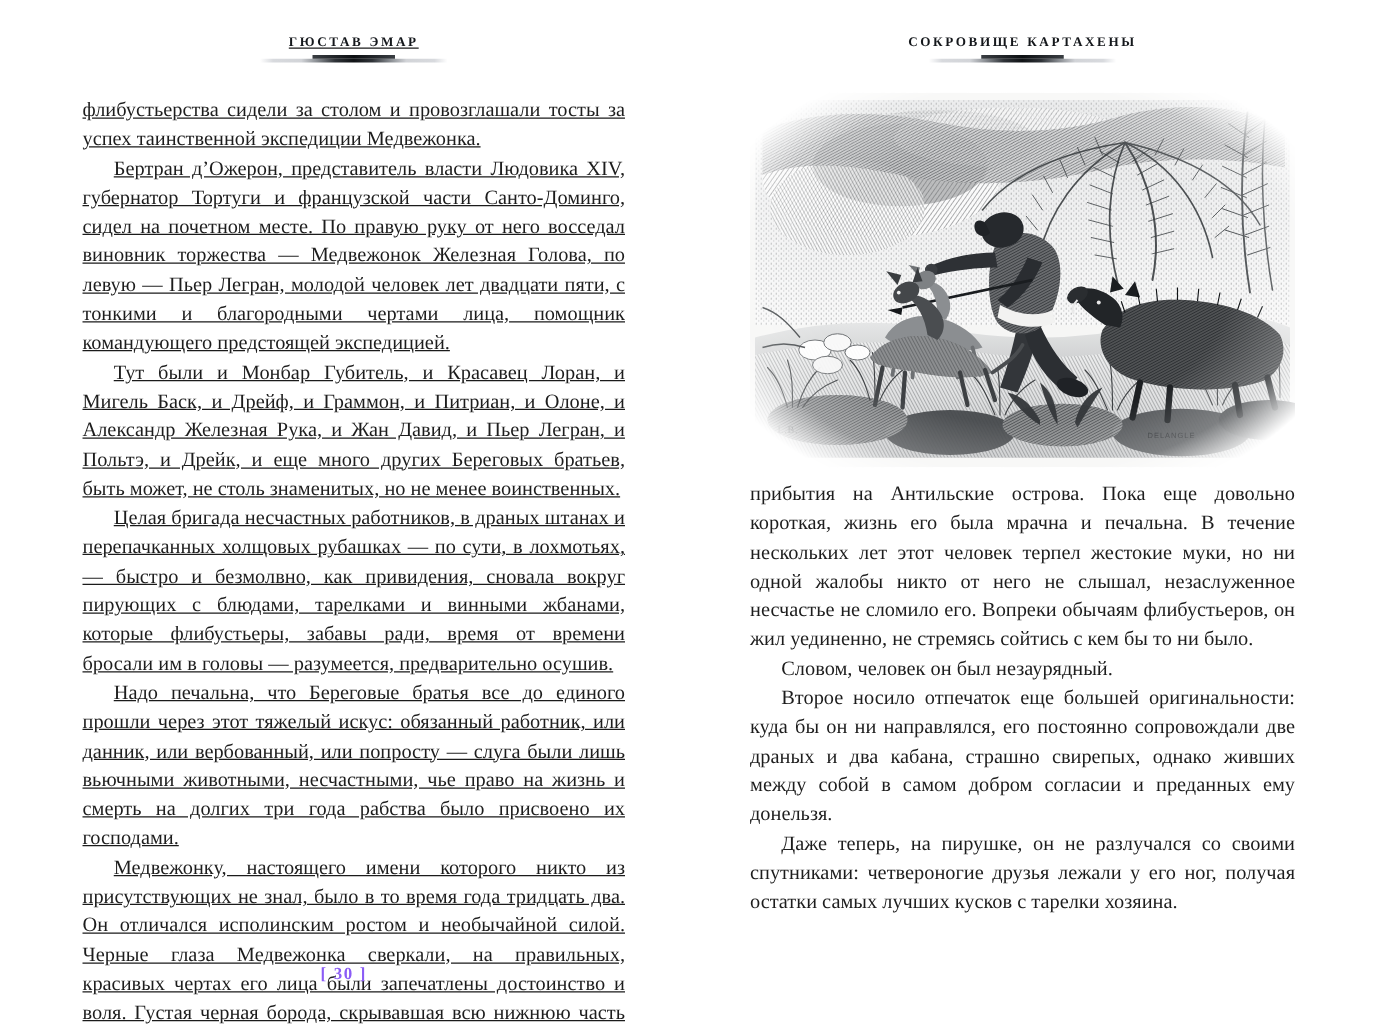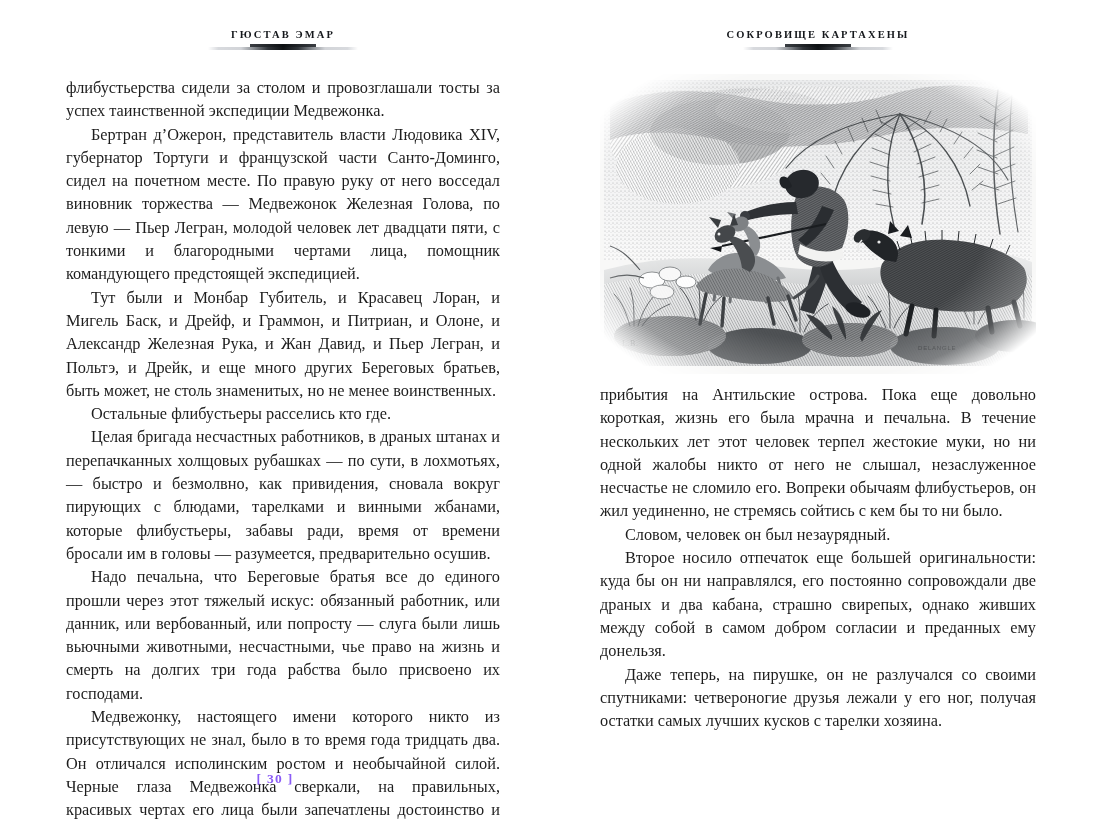--- a/index.html
+++ b/index.html
@@ -23,21 +23,21 @@
     display: flex;
   }
 
   .page {
     position: relative;
     width: 550px;
     height: 825px;
     box-sizing: border-box;
   }
 
-  .page-left  { padding: 0 50px 0 66px; }
+  .page-left  { padding: 0 50px 0 66px; text-decoration: underline; }
   .page-right { padding: 0 64px 0 50px; }
 
   
   .runhead {
     text-align: center;
     padding-top: 30px;
     height: 34px;
     box-sizing: content-box;
   }
   .runhead-title {
@@ -132,21 +132,20 @@
       <div class="runhead-title">ГЮСТАВ ЭМАР</div>
       <div class="runhead-rule">
         <div class="runhead-rule-inner"></div>
       </div>
     </div>
 
     <div class="bodytext left-col">
       <p class="cont">флибустьерства сидели за столом и провозглашали тосты за успех таинственной экспедиции Медвежонка.</p>
       <p>Бертран д’Ожерон, представитель власти Людовика XIV, губернатор Тортуги и французской части Санто-Доминго, сидел на почетном месте. По правую руку от него восседал виновник торжества — Медвежонок Железная Голова, по левую — Пьер Легран, молодой человек лет двадцати пяти, с тонкими и благородными чертами лица, помощник командующего предстоящей экспедицией.</p>
       <p>Тут были и Монбар Губитель, и Красавец Лоран, и Мигель Баск, и Дрейф, и Граммон, и Питриан, и Олоне, и Александр Железная Рука, и Жан Давид, и Пьер Легран, и Польтэ, и Дрейк, и еще много других Береговых братьев, быть может, не столь знаменитых, но не менее воинственных.</p>
-      <p>Остальные флибустьеры расселись кто где.</p>
       <p>Целая бригада несчастных работников, в драных штанах и перепачканных холщовых рубашках — по сути, в лохмотьях, — быстро и безмолвно, как привидения, сновала вокруг пирующих с блюдами, тарелками и винными жбанами, которые флибустьеры, забавы ради, время от времени бросали им в головы — разумеется, предварительно осушив.</p>
       <p>Надо печальна, что Береговые братья все до единого прошли через этот тяжелый искус: обязанный работник, или данник, или вербованный, или попросту — слуга были лишь вьючными животными, несчастными, чье право на жизнь и смерть на долгих три года рабства было присвоено их господами.</p>
       <p>Медвежонку, настоящего имени которого никто из присутствующих не знал, было в то время года тридцать два. Он отличался исполинским ростом и необычайной силой. Черные глаза Медвежонка сверкали, на правильных, красивых чертах его лица были запечатлены достоинство и воля. Густая черная борода, скрывавшая всю нижнюю часть лица и спускавшаяся на грудь, придавала его внешности выражение странное, роковое. Его движения были сдержанны, изящны, походка — благородна, голос — чист и звучен.</p>
 
     </div>
 
     <div class="folio">[ 30 ]</div>
   </div>
 
   <div class="page page-right">

